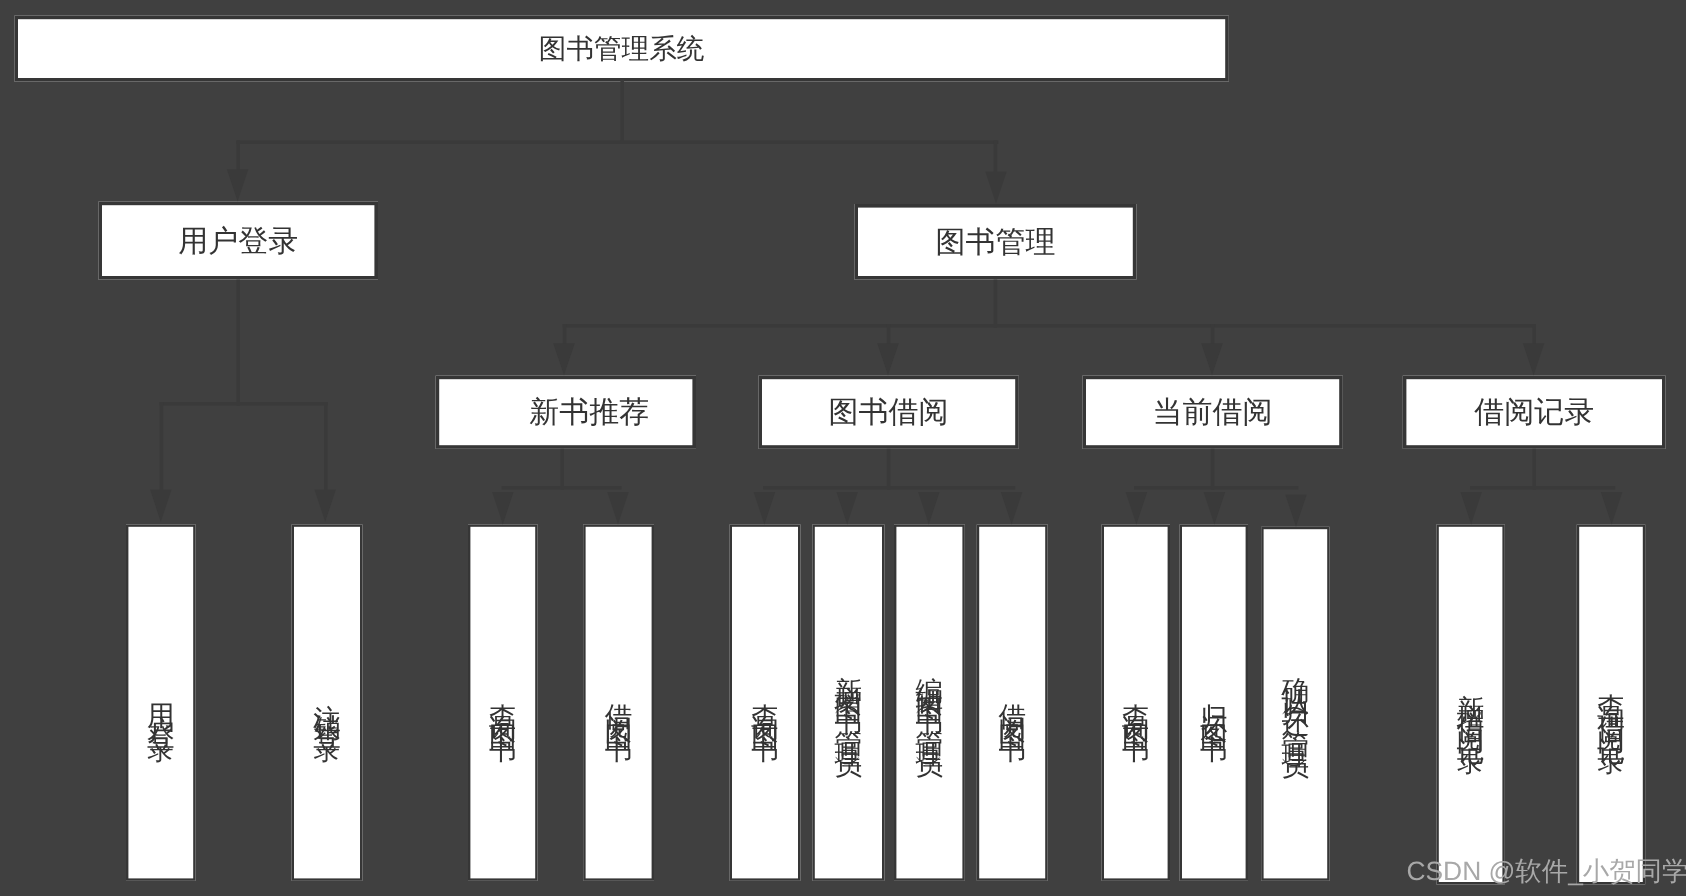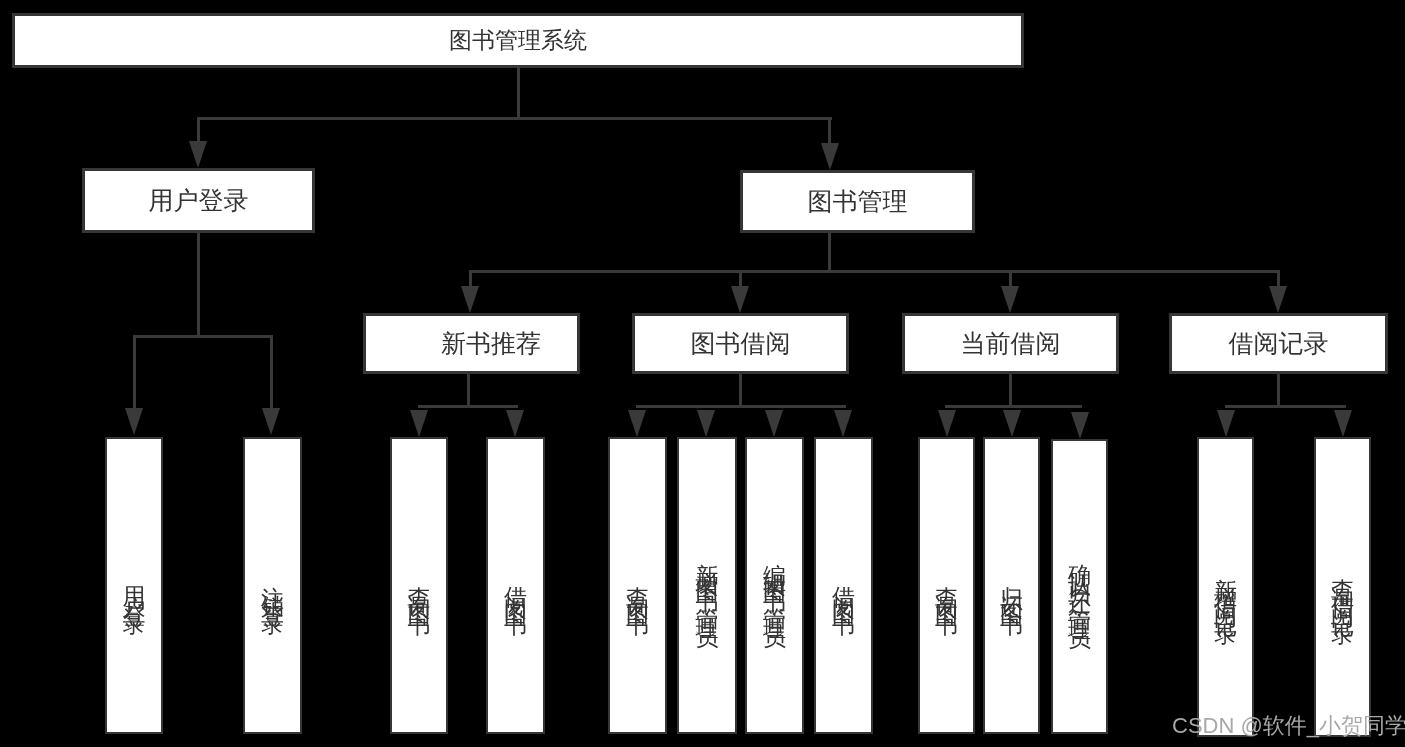--- a/index.html
+++ b/index.html
@@ -1,19 +1,19 @@
 <!DOCTYPE html>
 <html><head>
 <meta charset="utf-8">
 <style>
   html,body { margin:0; padding:0; background:#ffffff; }
   #stage {
     position:relative;
     width:1405px; height:747px;
-    background:#000000;
+    background:#404040;
     font-family:"Liberation Sans", sans-serif;
     color:#333333;
     overflow:hidden;
   }
   .box {
     position:absolute;
     background:#ffffff;
     border:3px solid #363636;
     box-sizing:border-box;
     display:flex; align-items:center; justify-content:center;
@@ -51,21 +51,21 @@
 <div id="stage">
 
   <div class="box root" style="left:12px; top:13px; width:1012px; height:55px;">
     <span>图书管理系统</span>
   </div>
 
   <div class="box lvl" style="left:82px; top:168px; width:233px; height:65px;">
     <span>用户登录</span>
   </div>
 
-  <div class="box lvl" style="left:712px; top:170px; width:235px; height:63px;margin-left:28px;">
+  <div class="box lvl" style="left:712px; top:170px; width:235px; height:63px;">
     <span>图书管理</span>
   </div>
 
   <div class="box lvl" style="left:363px; top:313px; width:217px; height:61px;padding-left:39px;">
     <span>新书推荐</span>
   </div>
 
   <div class="box lvl" style="left:902px; top:313px; width:217px; height:61px;">
     <span>当前借阅</span>
   </div>

